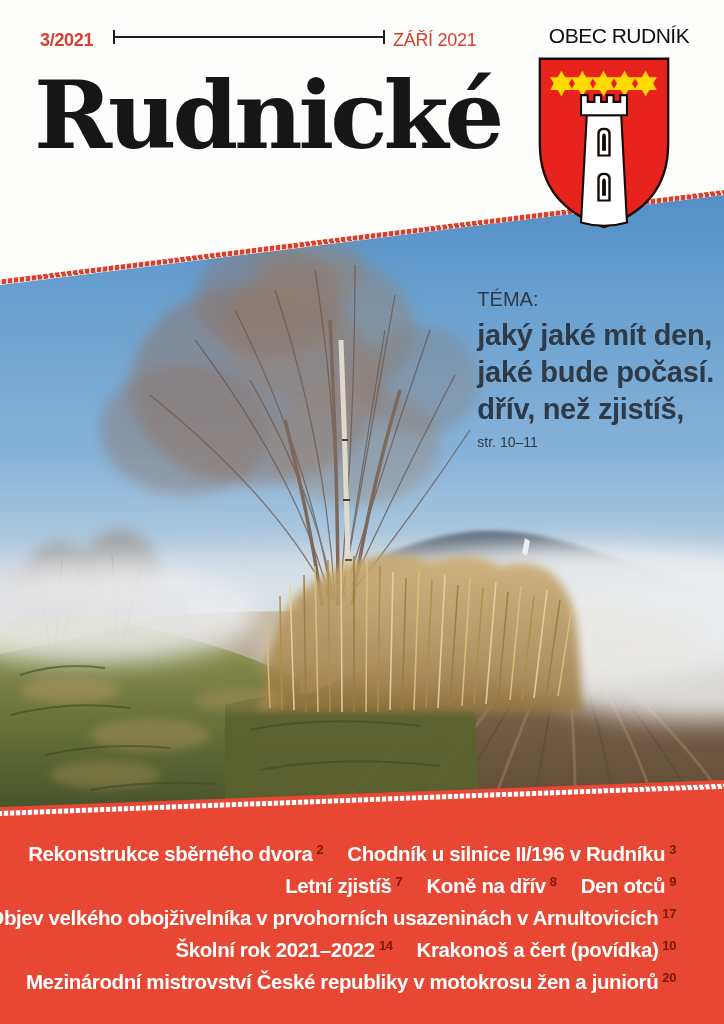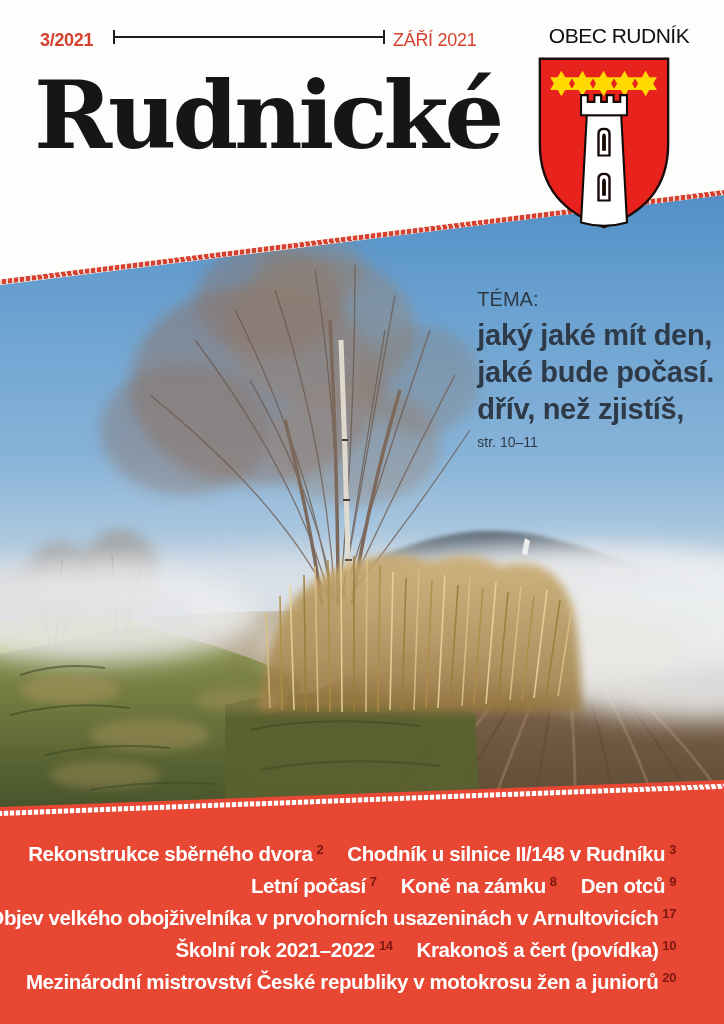--- a/index.html
+++ b/index.html
@@ -275,20 +275,20 @@
         <div class="theme-line">jaký jaké mít den,</div>
         <div class="theme-line">jaké bude počasí.</div>
         <div class="theme-line">dřív, než zjistíš,</div>
       </div>
     <div class="theme-pageref">str. 10–11</div>
   </div>
 
   <div class="band"></div>
   <div class="diag-white-dotted"></div>
   <div class="toc">
-      <div class="toc-line"><span class="toc-item"><span class="toc-title">Rekonstrukce sběrného dvora</span><span class="toc-page">2</span></span><span class="toc-item"><span class="toc-title">Chodník u silnice II/148 v Rudníku</span><span class="toc-page">3</span></span></div>
-      <div class="toc-line"><span class="toc-item"><span class="toc-title">Letní počasí</span><span class="toc-page">7</span></span><span class="toc-item"><span class="toc-title">Koně na zámku</span><span class="toc-page">8</span></span><span class="toc-item"><span class="toc-title">Den otců</span><span class="toc-page">9</span></span></div>
+      <div class="toc-line"><span class="toc-item"><span class="toc-title">Rekonstrukce sběrného dvora</span><span class="toc-page">2</span></span><span class="toc-item"><span class="toc-title">Chodník u silnice II/196 v Rudníku</span><span class="toc-page">3</span></span></div>
+      <div class="toc-line"><span class="toc-item"><span class="toc-title">Letní zjistíš</span><span class="toc-page">7</span></span><span class="toc-item"><span class="toc-title">Koně na dřív</span><span class="toc-page">8</span></span><span class="toc-item"><span class="toc-title">Den otců</span><span class="toc-page">9</span></span></div>
       <div class="toc-line"><span class="toc-item"><span class="toc-title">Objev velkého obojživelníka v prvohorních usazeninách v Arnultovicích</span><span class="toc-page">17</span></span></div>
       <div class="toc-line"><span class="toc-item"><span class="toc-title">Školní rok 2021–2022</span><span class="toc-page">14</span></span><span class="toc-item"><span class="toc-title">Krakonoš a čert (povídka)</span><span class="toc-page">10</span></span></div>
       <div class="toc-line"><span class="toc-item"><span class="toc-title">Mezinárodní mistrovství České republiky v motokrosu žen a juniorů</span><span class="toc-page">20</span></span></div>
     </div>
 
 </div>
 
 </body></html>

